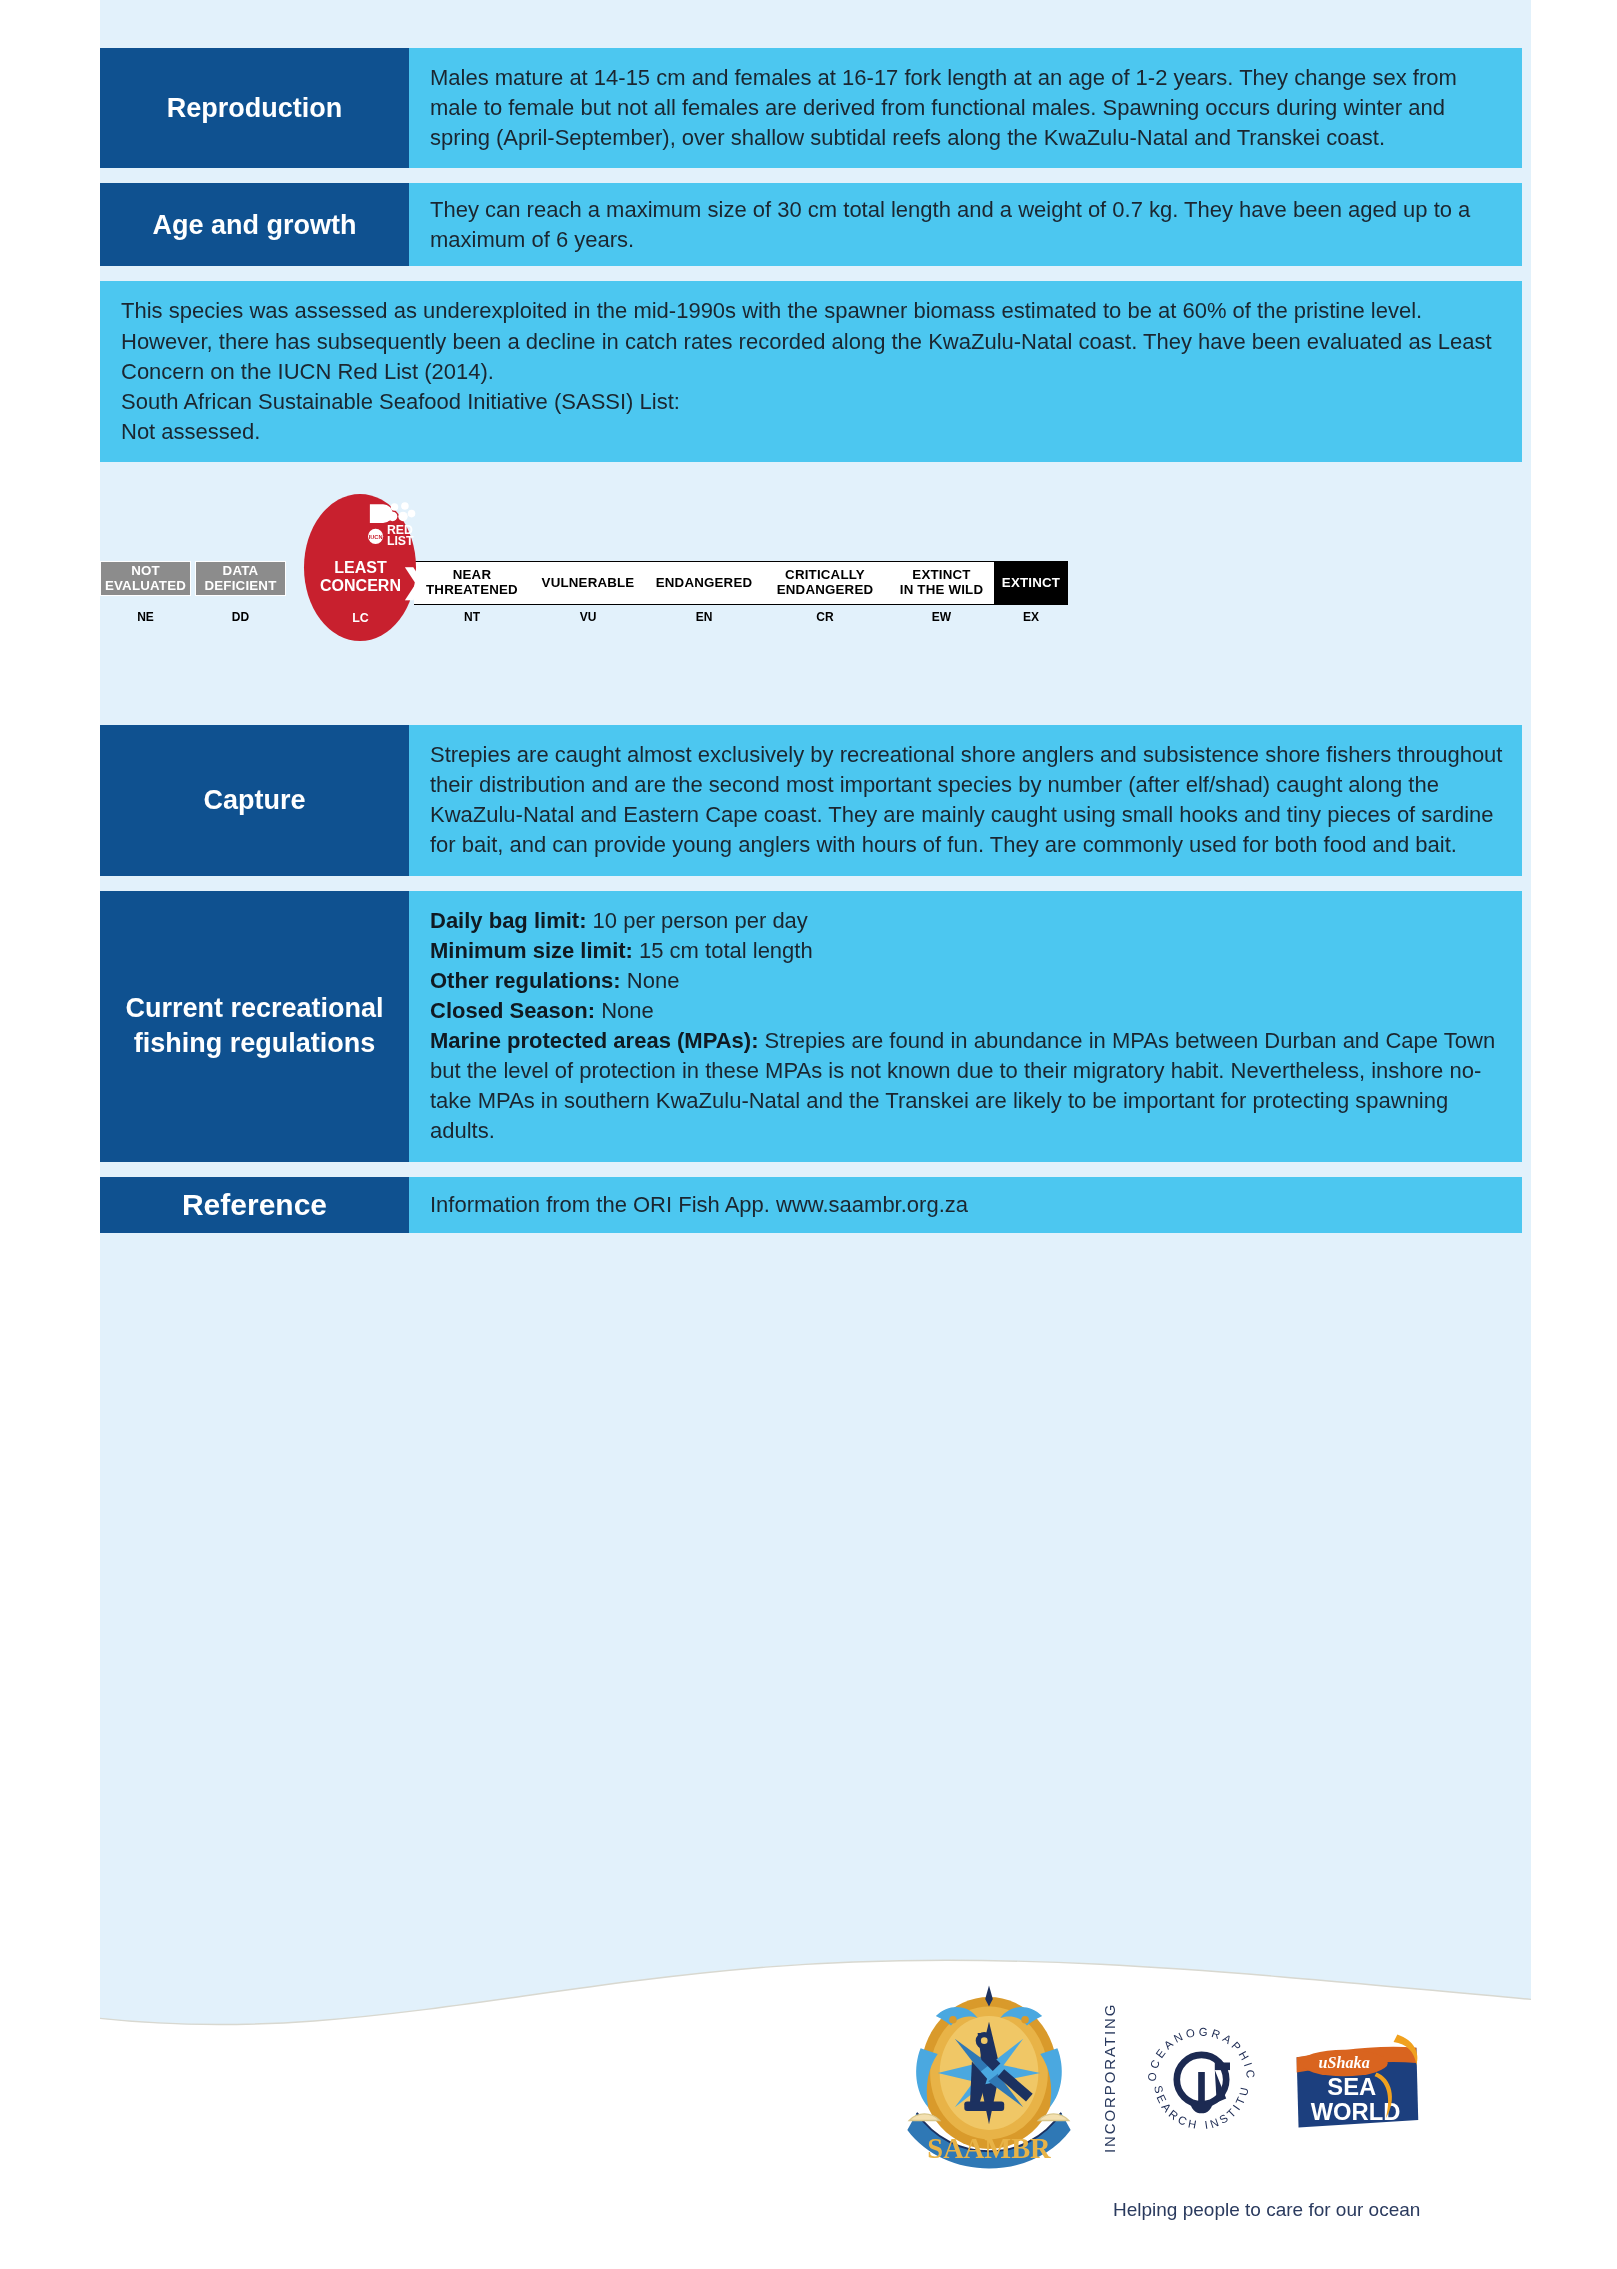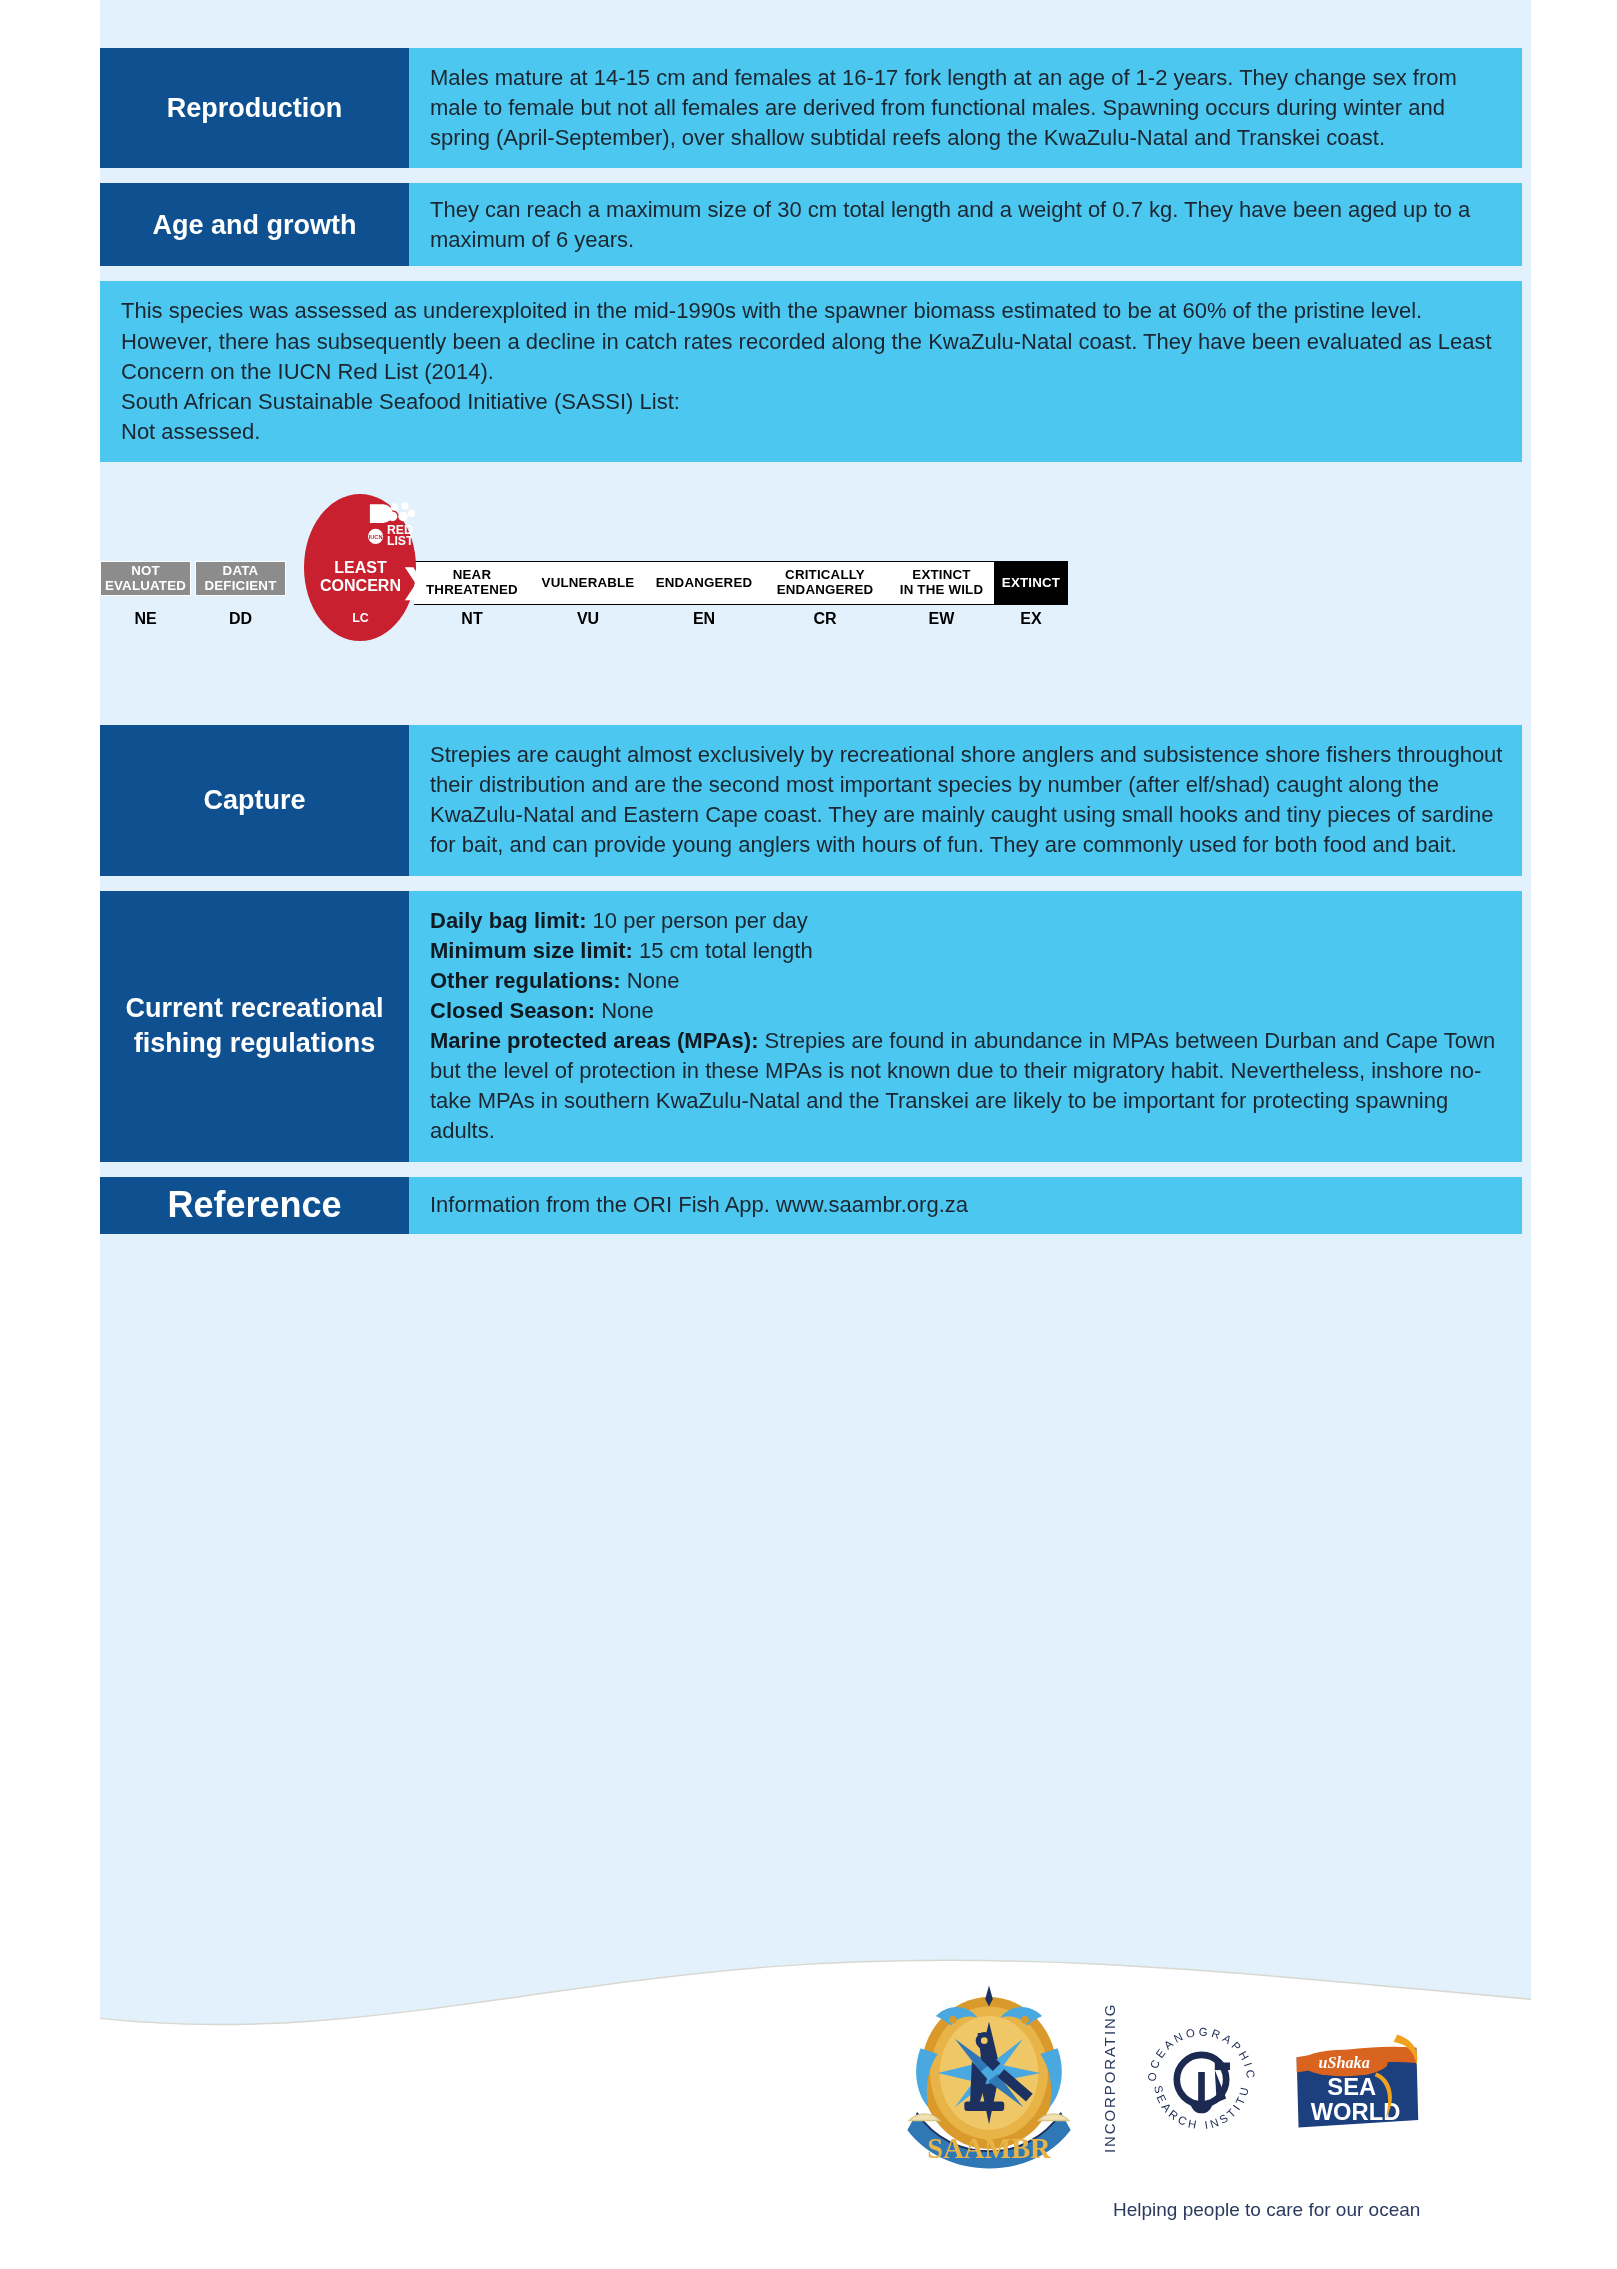--- a/index.html
+++ b/index.html
@@ -66,21 +66,21 @@
     background: #4cc7f0;
     color: #1b2630;
     font-size: 22px;
     line-height: 1.37;
     padding: 15px 13.3px 15px 21px;
     box-sizing: border-box;
   }
   .row-body b { font-weight: bold; color: #101a22; }
 
   .row.compact .row-body { padding-top: 11.4px; padding-bottom: 11.4px; }
-  .row.reference .row-label { font-size: 36px; }
+  .row.reference .row-label { font-size: 30px; }
   .row.reference .row-body { padding-top: 13.3px; padding-bottom: 13.3px; }
 
   
   #redlist-band {
     position: absolute;
     left: 100px;
     width: 1422px;
     height: 233px;
     background: #e2f1fb;
   }
@@ -120,21 +120,21 @@
   }
   .rl-black {
     background: #000000;
     color: #ffffff;
     height: 44px;
     top: 84px;
   }
   .rl-abbr {
     position: absolute;
     top: 133px;
-    font-size: 16px;
+    font-size: 12px;
     font-weight: bold;
     color: #000000;
     text-align: center;
   }
   #rl-circle {
     position: absolute;
     left: 204px;
     top: 17px;
     width: 112px;
     height: 147px;

